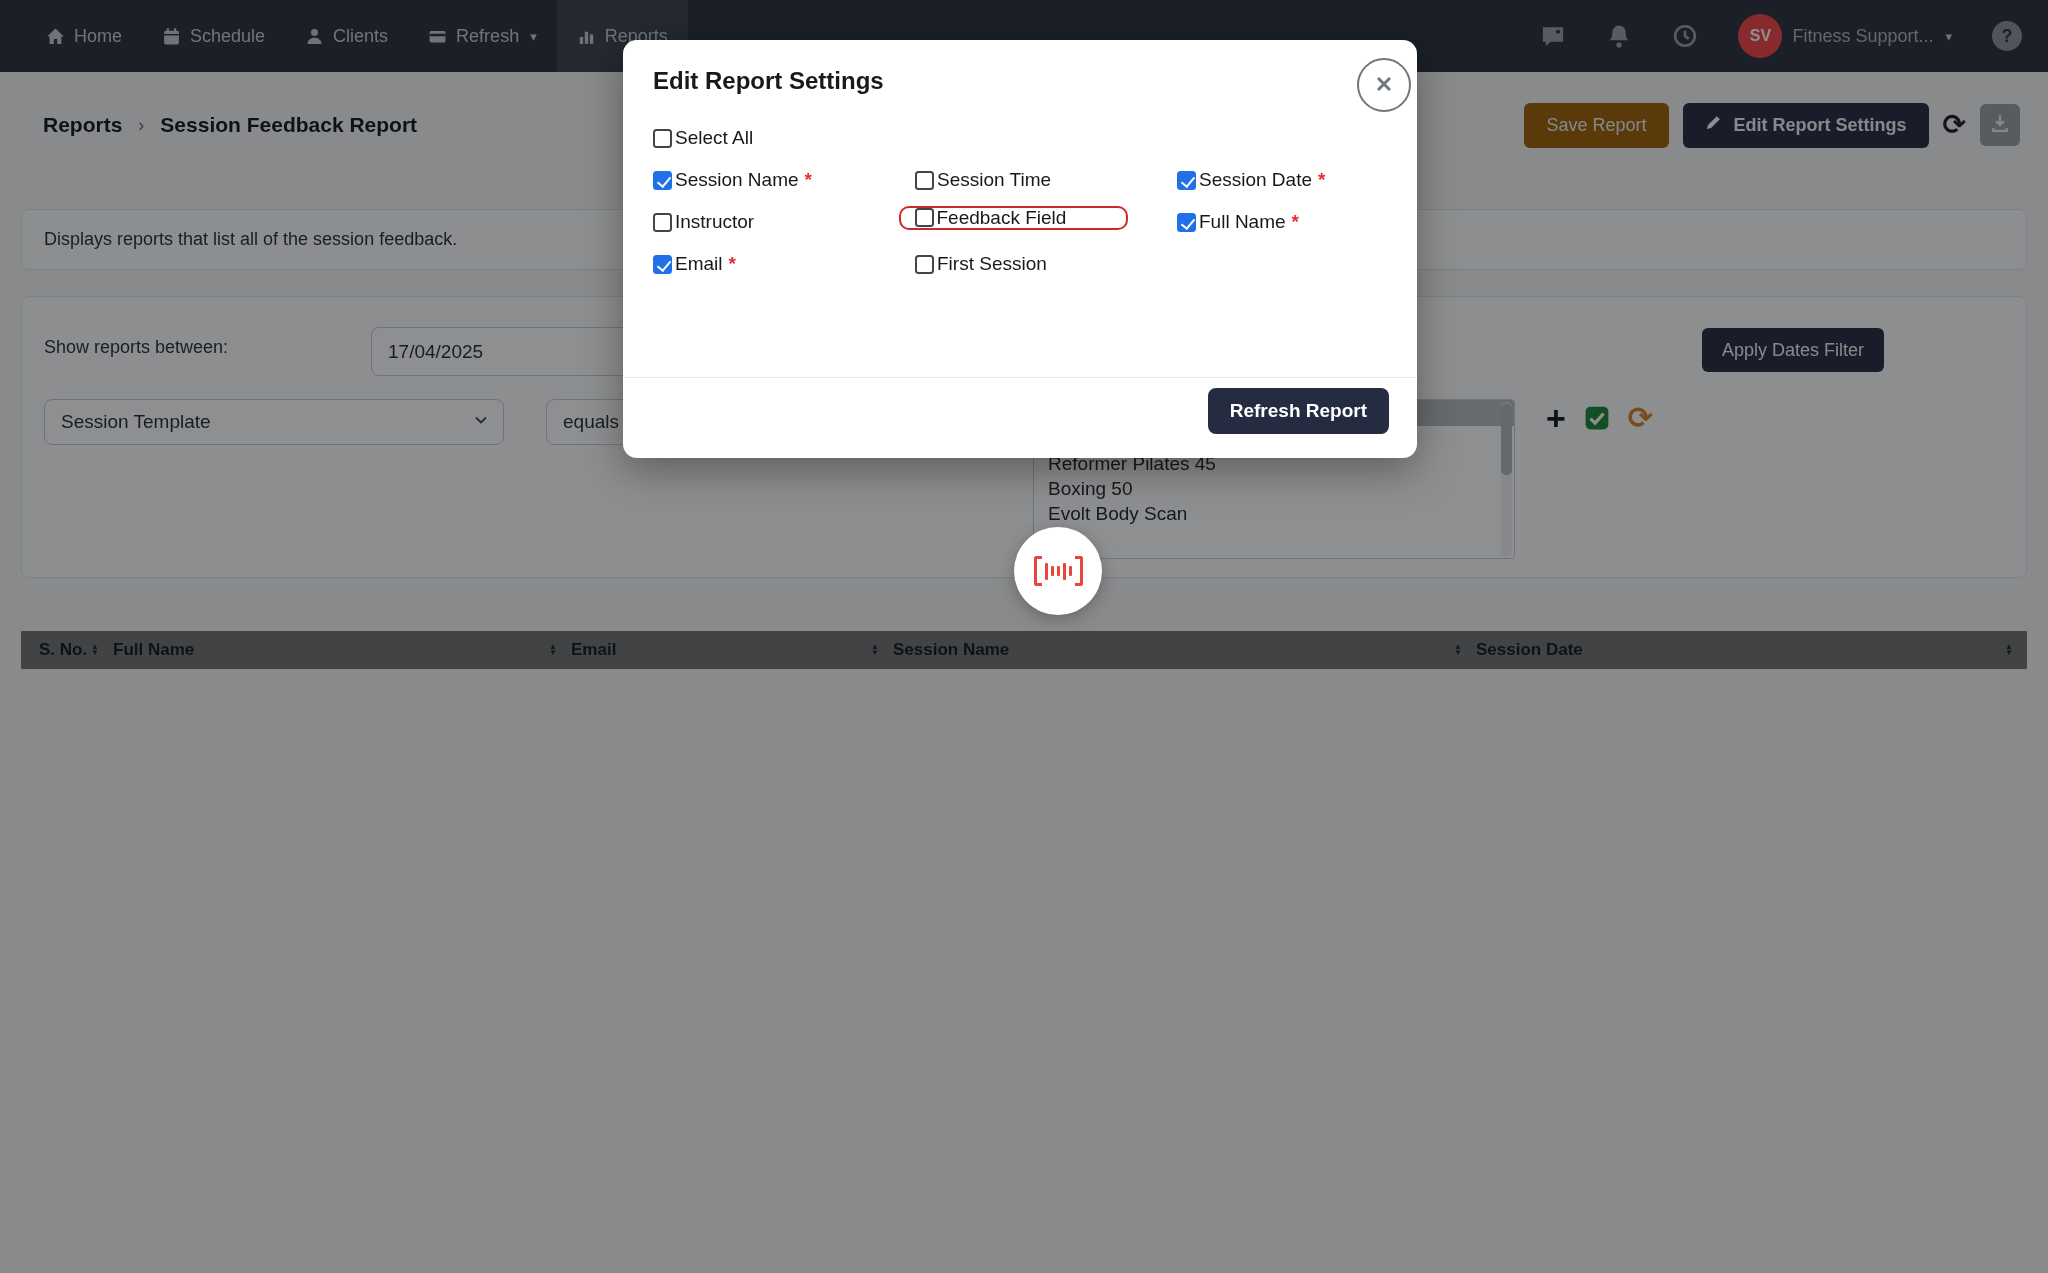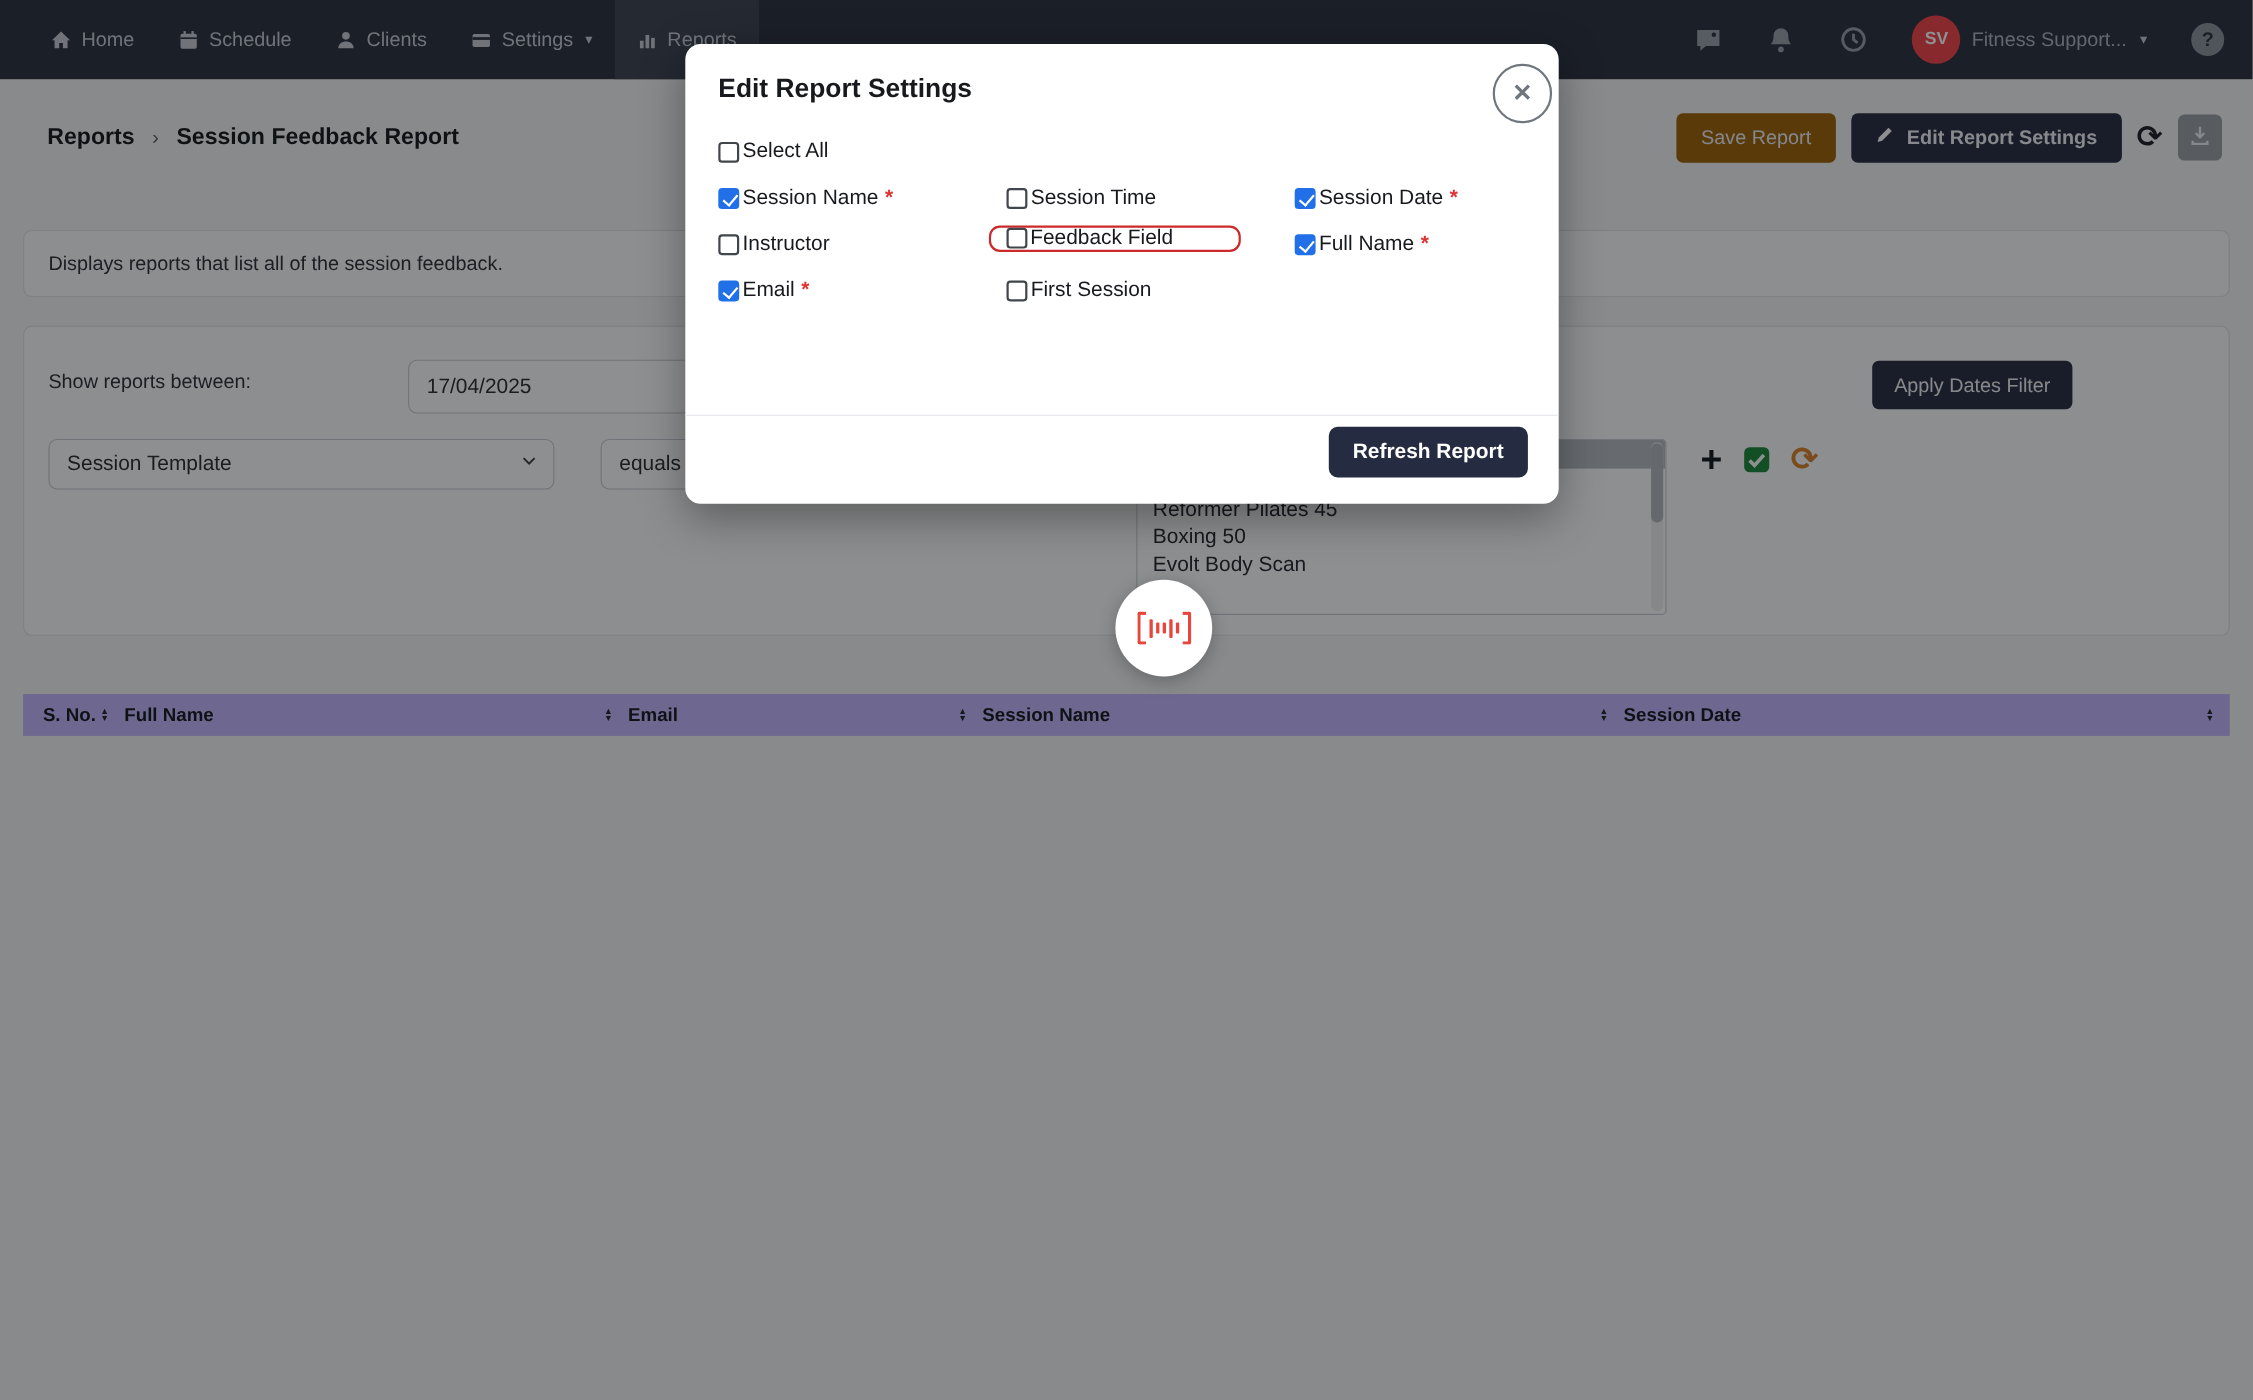--- a/index.html
+++ b/index.html
@@ -63,21 +63,21 @@
   .option.selected-blank { height:26px; background:#b7bcc2; }
   .lb-scroll { position:absolute; right:2px; top:2px; bottom:2px; width:11px; background:#eef0f1; border-radius:6px; }
   .lb-thumb { position:absolute; top:1px; left:0; width:11px; height:72px; background:#b3b7bc; border-radius:6px; }
   .filter-icons { position:absolute; left:1524px; top:104px; display:flex; align-items:center; gap:18px; }
   .icon-plus { font-size:34px; font-weight:bold; color:#14171c; line-height:1; cursor:pointer; }
   .icon-check svg { display:block; }
   .icon-orange { font-size:30px; font-weight:bold; color:#d9822b; line-height:1; cursor:pointer;
                  font-family:"DejaVu Sans",sans-serif; }
 
   
-  .table-head { position:absolute; top:631px; left:21px; right:21px; height:38px; background:#c4b5fd;
+  .table-head { position:absolute; top:631px; left:21px; right:21px; height:38px; background:#737373;
                 display:flex; align-items:center; }
   .th { display:flex; align-items:center; justify-content:space-between; padding-right:14px;
         font-size:17px; font-weight:bold; color:#15181d; cursor:pointer; }
   .th:first-child { padding-left:18px; }
   .sort { display:flex; flex-direction:column; font-size:8px; line-height:6px; color:#212529; }
 
   
   .footer { position:absolute; left:0; right:0; bottom:0; height:48px; background:#e7e9ec;
             border-top:1px solid #d7dade; display:flex; align-items:center; justify-content:center;
             font-size:18px; color:#3c4147; }
@@ -154,21 +154,21 @@
           </span>
     <span class="nav-label">Clients</span>
   </div>
         <div class="nav-item">
     <span class="nav-icon">
             <svg width="19" height="19" viewBox="0 0 18 18" fill="currentColor">
               <rect x="1.5" y="3.8" width="15" height="11" rx="1.5"></rect>
               <rect x="1.5" y="6.4" width="15" height="2.4" fill="#2b3140"></rect>
             </svg>
           </span>
-    <span class="nav-label">Settings</span>
+    <span class="nav-label">Refresh</span>
   <span class="nav-caret">▾</span>
         </div>
         <div class="nav-item active">
     <span class="nav-icon">
             <svg width="19" height="19" viewBox="0 0 18 18" fill="currentColor">
               <rect x="2.6" y="9.5" width="3.2" height="6.5"></rect>
               <rect x="7.4" y="4.5" width="3.2" height="11.5"></rect>
               <rect x="12.2" y="7" width="3.2" height="9"></rect>
             </svg>
           </span>

